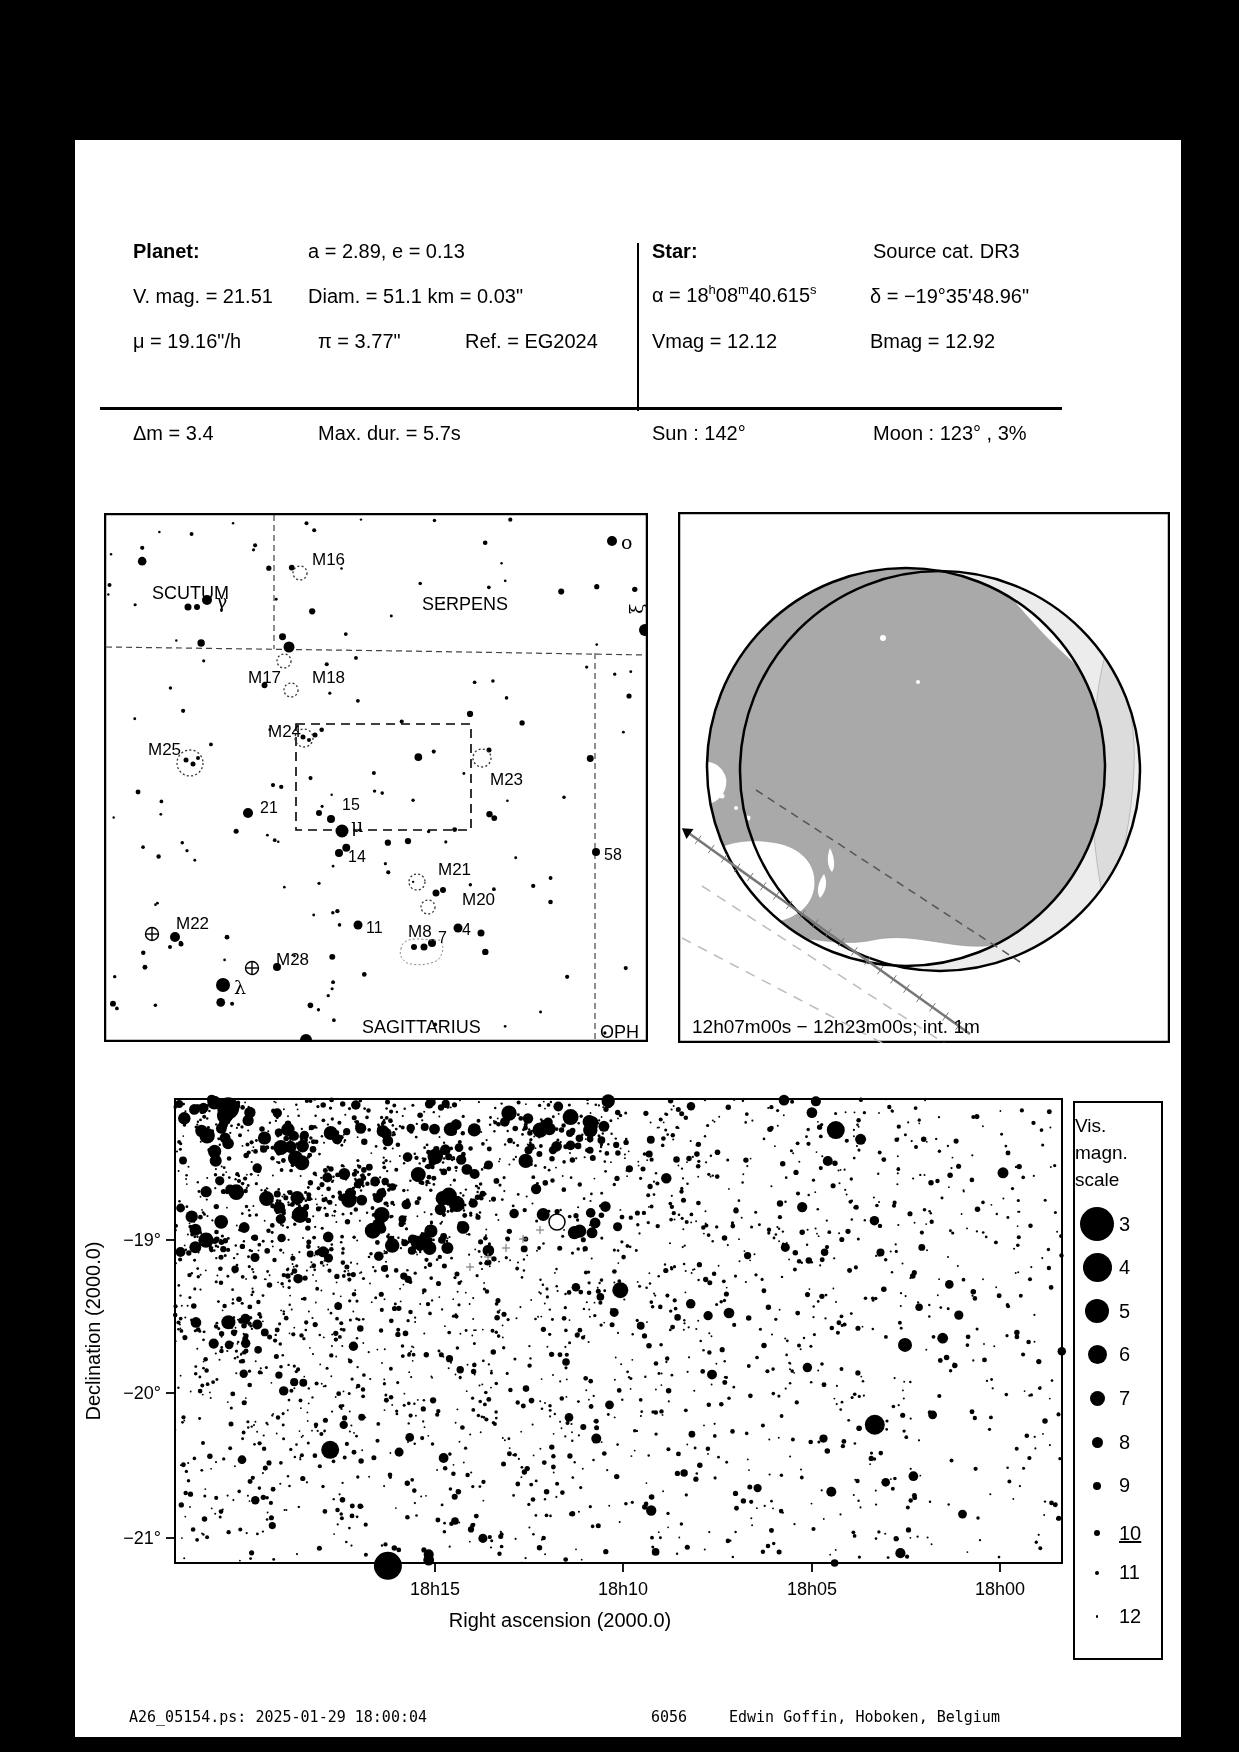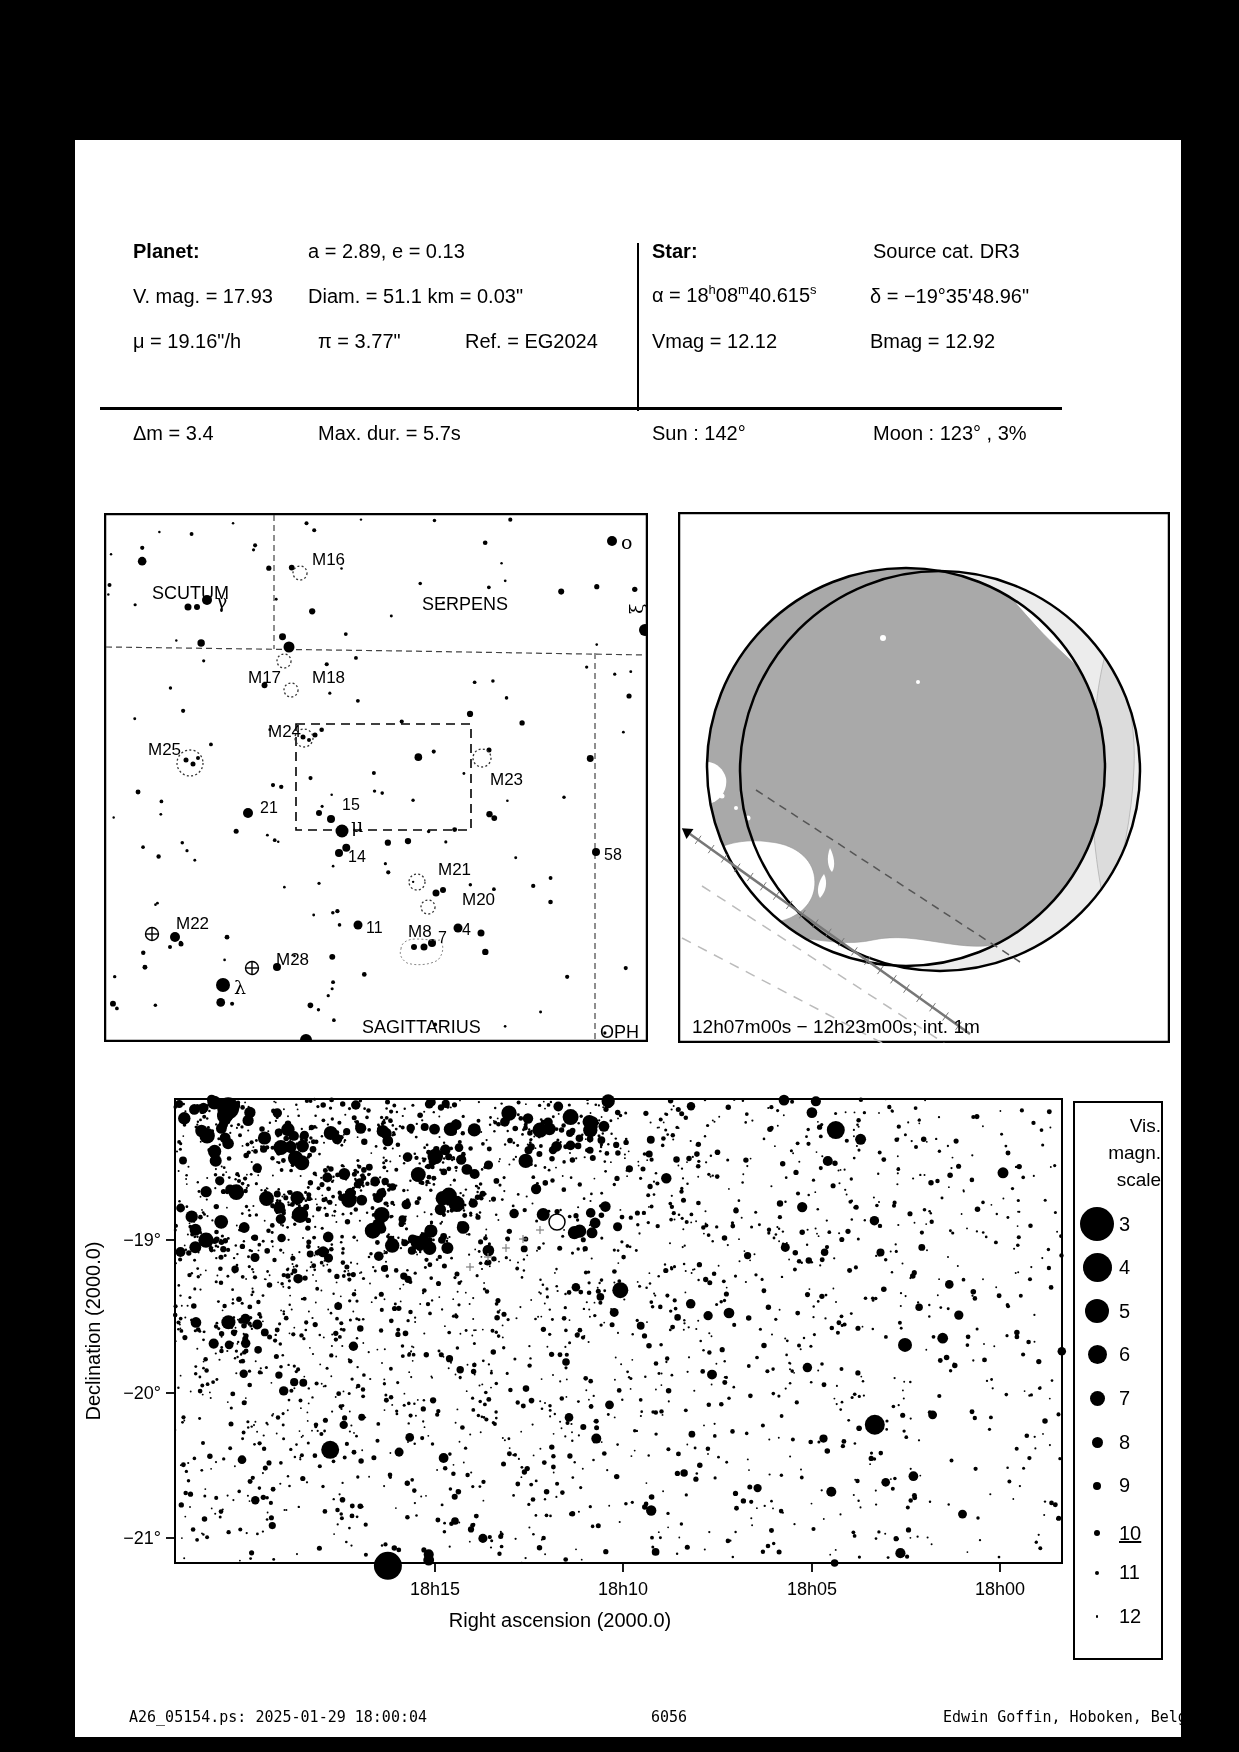--- a/index.html
+++ b/index.html
@@ -10,21 +10,21 @@
   .title{left:133px;top:139px;font-size:35px;font-weight:bold;letter-spacing:.5px;}
   .subtitle{left:160px;top:188px;font-size:27px;}
   .subtitle sup{font-size:19px;}
   .cell{font-size:20px;}
   .cell sup{font-size:13px;}
   .bold{font-weight:bold;}
   .vdiv{left:637px;top:243px;width:2px;height:168px;background:#000;}
   .thick{left:100px;top:407px;width:962px;height:3px;background:#000;}
   .legend{left:1073px;top:1101px;width:90px;height:559px;border:2px solid #000;
           box-sizing:border-box;background:#fff;}
-  .legend-title{position:absolute;left:0;width:100%;text-align:right;font-size:19px;}
+  .legend-title{position:absolute;left:0;width:100%;text-align:left;font-size:19px;}
   .legend-row{position:absolute;left:0;width:100%;height:36px;display:flex;align-items:center;}
   .legend-dotbox{width:44px;display:flex;justify-content:center;}
   .legend-dot{background:#000;border-radius:50%;}
   .legend-mag{font-size:20px;}
   .footer{font-family:"DejaVu Sans Mono","Liberation Mono",monospace;font-size:15px;margin-left:29px;}
   svg text{font-family:"Liberation Sans",sans-serif;}
   svg text.greek{font-family:"DejaVu Serif",serif;}
 </style>
 </head>
 <body>
@@ -32,21 +32,21 @@
 <div class="page">
   <div class="sheet"></div>
 
 
 
   <div class="abs cell bold" style="left:133px;top:240px">Planet:</div>
   <div class="abs cell" style="left:308px;top:240px">a = 2.89, e = 0.13</div>
   <div class="abs cell bold" style="left:652px;top:240px">Star:</div>
   <div class="abs cell" style="left:873px;top:240px">Source cat.  DR3</div>
 
-  <div class="abs cell" style="left:133px;top:285px">V. mag. = 17.93</div>
+  <div class="abs cell" style="left:133px;top:285px">V. mag. = 21.51</div>
   <div class="abs cell" style="left:308px;top:285px">Diam. = 51.1 km = 0.03"</div>
   <div class="abs cell" style="left:652px;top:282px"><span>α = 18</span><sup>h</sup><span>08</span><sup>m</sup><span>40.615</span><sup>s</sup></div>
   <div class="abs cell" style="left:870px;top:285px">δ = −19°35'48.96"</div>
 
   <div class="abs cell" style="left:133px;top:330px">μ =  19.16"/h</div>
   <div class="abs cell" style="left:318px;top:330px">π =  3.77"</div>
   <div class="abs cell" style="left:465px;top:330px">Ref. = EG2024</div>
   <div class="abs cell" style="left:652px;top:330px">Vmag = 12.12</div>
   <div class="abs cell" style="left:870px;top:330px">Bmag = 12.92</div>
 
@@ -3340,14 +3340,14 @@
       <div class="legend-row" style="top: 495.4px;">
         <div class="legend-dotbox">
           <div class="legend-dot" style="width: 2.8px; height: 2.8px;"></div>
         </div>
         <span class="legend-mag">12</span>
       </div>
     </div>
 
   <div class="abs footer" style="left:100px;top:1708px">A26_05154.ps: 2025-01-29 18:00:04</div>
   <div class="abs footer" style="left:590px;top:1708px;width:100px;text-align:center">6056</div>
-  <div class="abs footer" style="left:700px;top:1708px;width:485px;text-align:right">Edwin Goffin, Hoboken, Belgium</div>
+  <div class="abs footer" style="left:700px;top:1708px;width:485px;">Edwin Goffin, Hoboken, Belgium</div>
 </div>
 
 </body></html>

